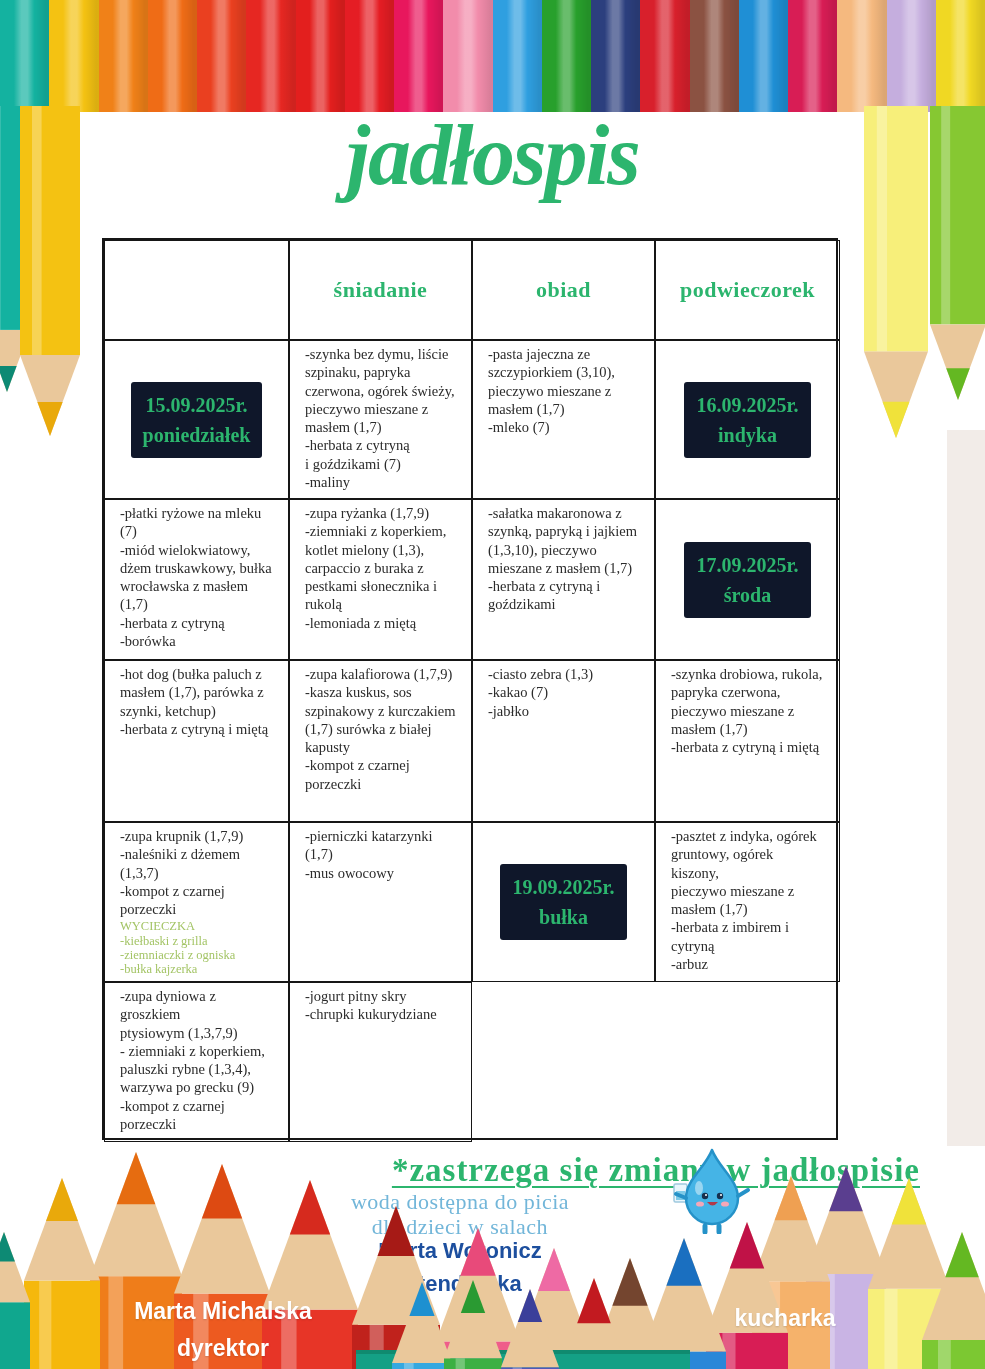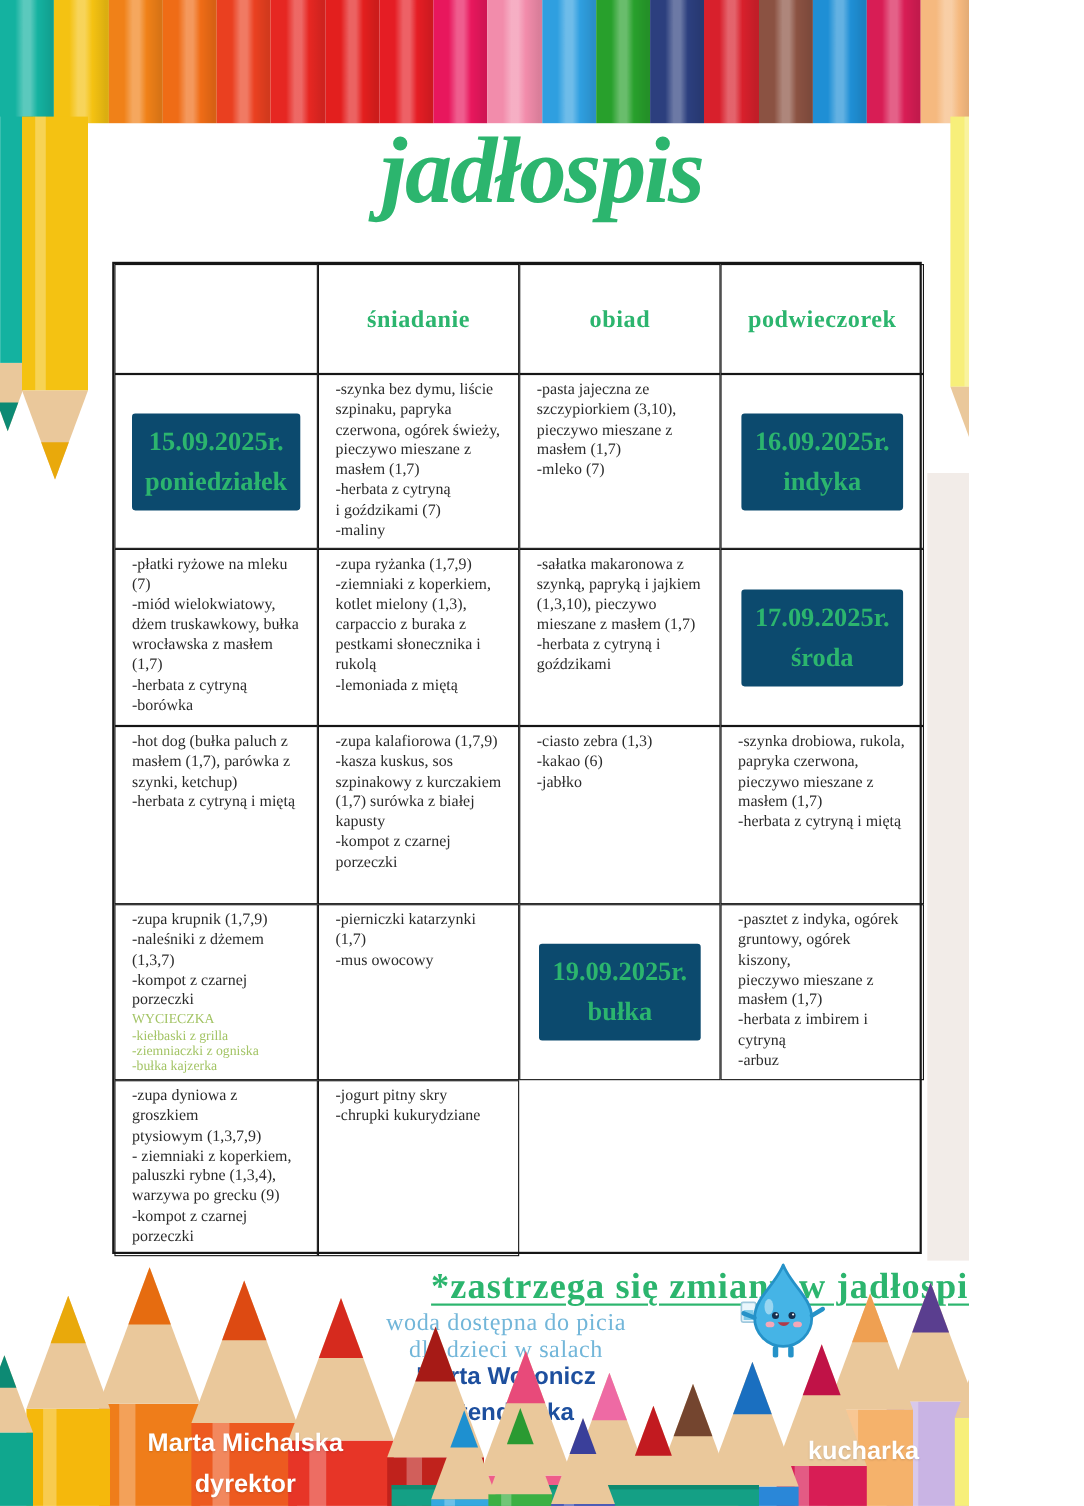--- a/index.html
+++ b/index.html
@@ -1,16 +1,16 @@
 <!DOCTYPE html>
 <html style="--green: #2cb56e; --trip-green: #a3c465; --light-blue: #72b6d9; --dark-blue: #1d4f9e;"><head>
 <meta charset="utf-8">
 <style>
   html,body{margin:0;padding:0;background:#ffffff;}
-  #stage{position:relative;width:881px;height:1369px;overflow:hidden;background:#ffffff;
+  #stage{position:relative;width:985px;height:1369px;overflow:hidden;background:#ffffff;
          font-family:"Liberation Serif",serif;}
   
   .top-band{position:absolute;left:0;top:0;width:985px;height:112px;display:flex;}
   .top-band .stripe{flex:1;height:100%;}
   
   .right-strip{position:absolute;right:0;top:430px;width:38px;height:716px;background:#f2ece8;}
   
   .title{position:absolute;left:65px;top:108px;width:855px;text-align:center;
          font-size:86px;font-style:italic;font-weight:bold;letter-spacing:-2px;
          color:var(--green);line-height:1.1;}
@@ -18,22 +18,22 @@
   .menu-table{position:absolute;left:102px;top:238px;width:736px;height:902px;
       display:grid;grid-template-columns:185px 183px 183px 185px;
       grid-template-rows:100px 159px 161px 162px 160px 160px;
       border:2px solid #161616;box-sizing:border-box;background:#fff;}
   .cell{border:1px solid #161616;box-sizing:border-box;overflow:hidden;
         padding:4px 15px;font-size:14.5px;line-height:1.26;color:#2b2b2b;}
   .cell-text{white-space:pre-line;}
   .head-cell{display:flex;align-items:center;justify-content:center;
         font-weight:bold;font-size:22px;letter-spacing:.5px;color:var(--green);}
   .date-cell{display:flex;align-items:center;justify-content:center;text-align:center;}
-  .date-box{background:#0c4a6e;border-radius:3px;padding:8px 12px;
-        color:var(--green);font-weight:bold;font-size:24px;line-height:1.5;}
+  .date-box{background:#0f172a;border-radius:3px;padding:8px 12px;
+        color:var(--green);font-weight:bold;font-size:20px;line-height:1.5;}
   .trip-text{display:block;white-space:pre-line;color:var(--trip-green);
         font-size:12.5px;line-height:1.14;margin-top:1px;}
   
   .footer-note{position:absolute;left:65px;top:1152px;width:855px;text-align:right;
         font-size:33px;font-weight:bold;letter-spacing:1px;color:var(--green);
         text-decoration:underline;text-underline-offset:5px;text-decoration-thickness:2px;}
   .water-note{position:absolute;left:65px;top:1190px;width:790px;text-align:center;
         font-size:22px;line-height:1.12;color:var(--light-blue);letter-spacing:.5px;}
   .intendent{position:absolute;left:65px;top:1234px;width:790px;text-align:center;
         font-family:"Liberation Sans",sans-serif;font-weight:bold;font-size:22px;
@@ -161,21 +161,21 @@
 szynki, ketchup)
 -herbata z cytryną i miętą</span></div>
     <div class="cell"><span class="cell-text">-zupa kalafiorowa (1,7,9)
 -kasza kuskus, sos
 szpinakowy z kurczakiem
 (1,7) surówka z białej
 kapusty
 -kompot z czarnej
 porzeczki</span></div>
     <div class="cell"><span class="cell-text">-ciasto zebra (1,3)
--kakao (6)
+-kakao (7)
 -jabłko</span></div>
 
     <div class="cell"><span class="cell-text">-szynka drobiowa, rukola,
 papryka czerwona,
 pieczywo mieszane z
 masłem (1,7)
 -herbata z cytryną i miętą</span></div>
     <div class="cell">
       <span class="cell-text">-zupa krupnik (1,7,9)
 -naleśniki z dżemem (1,3,7)

